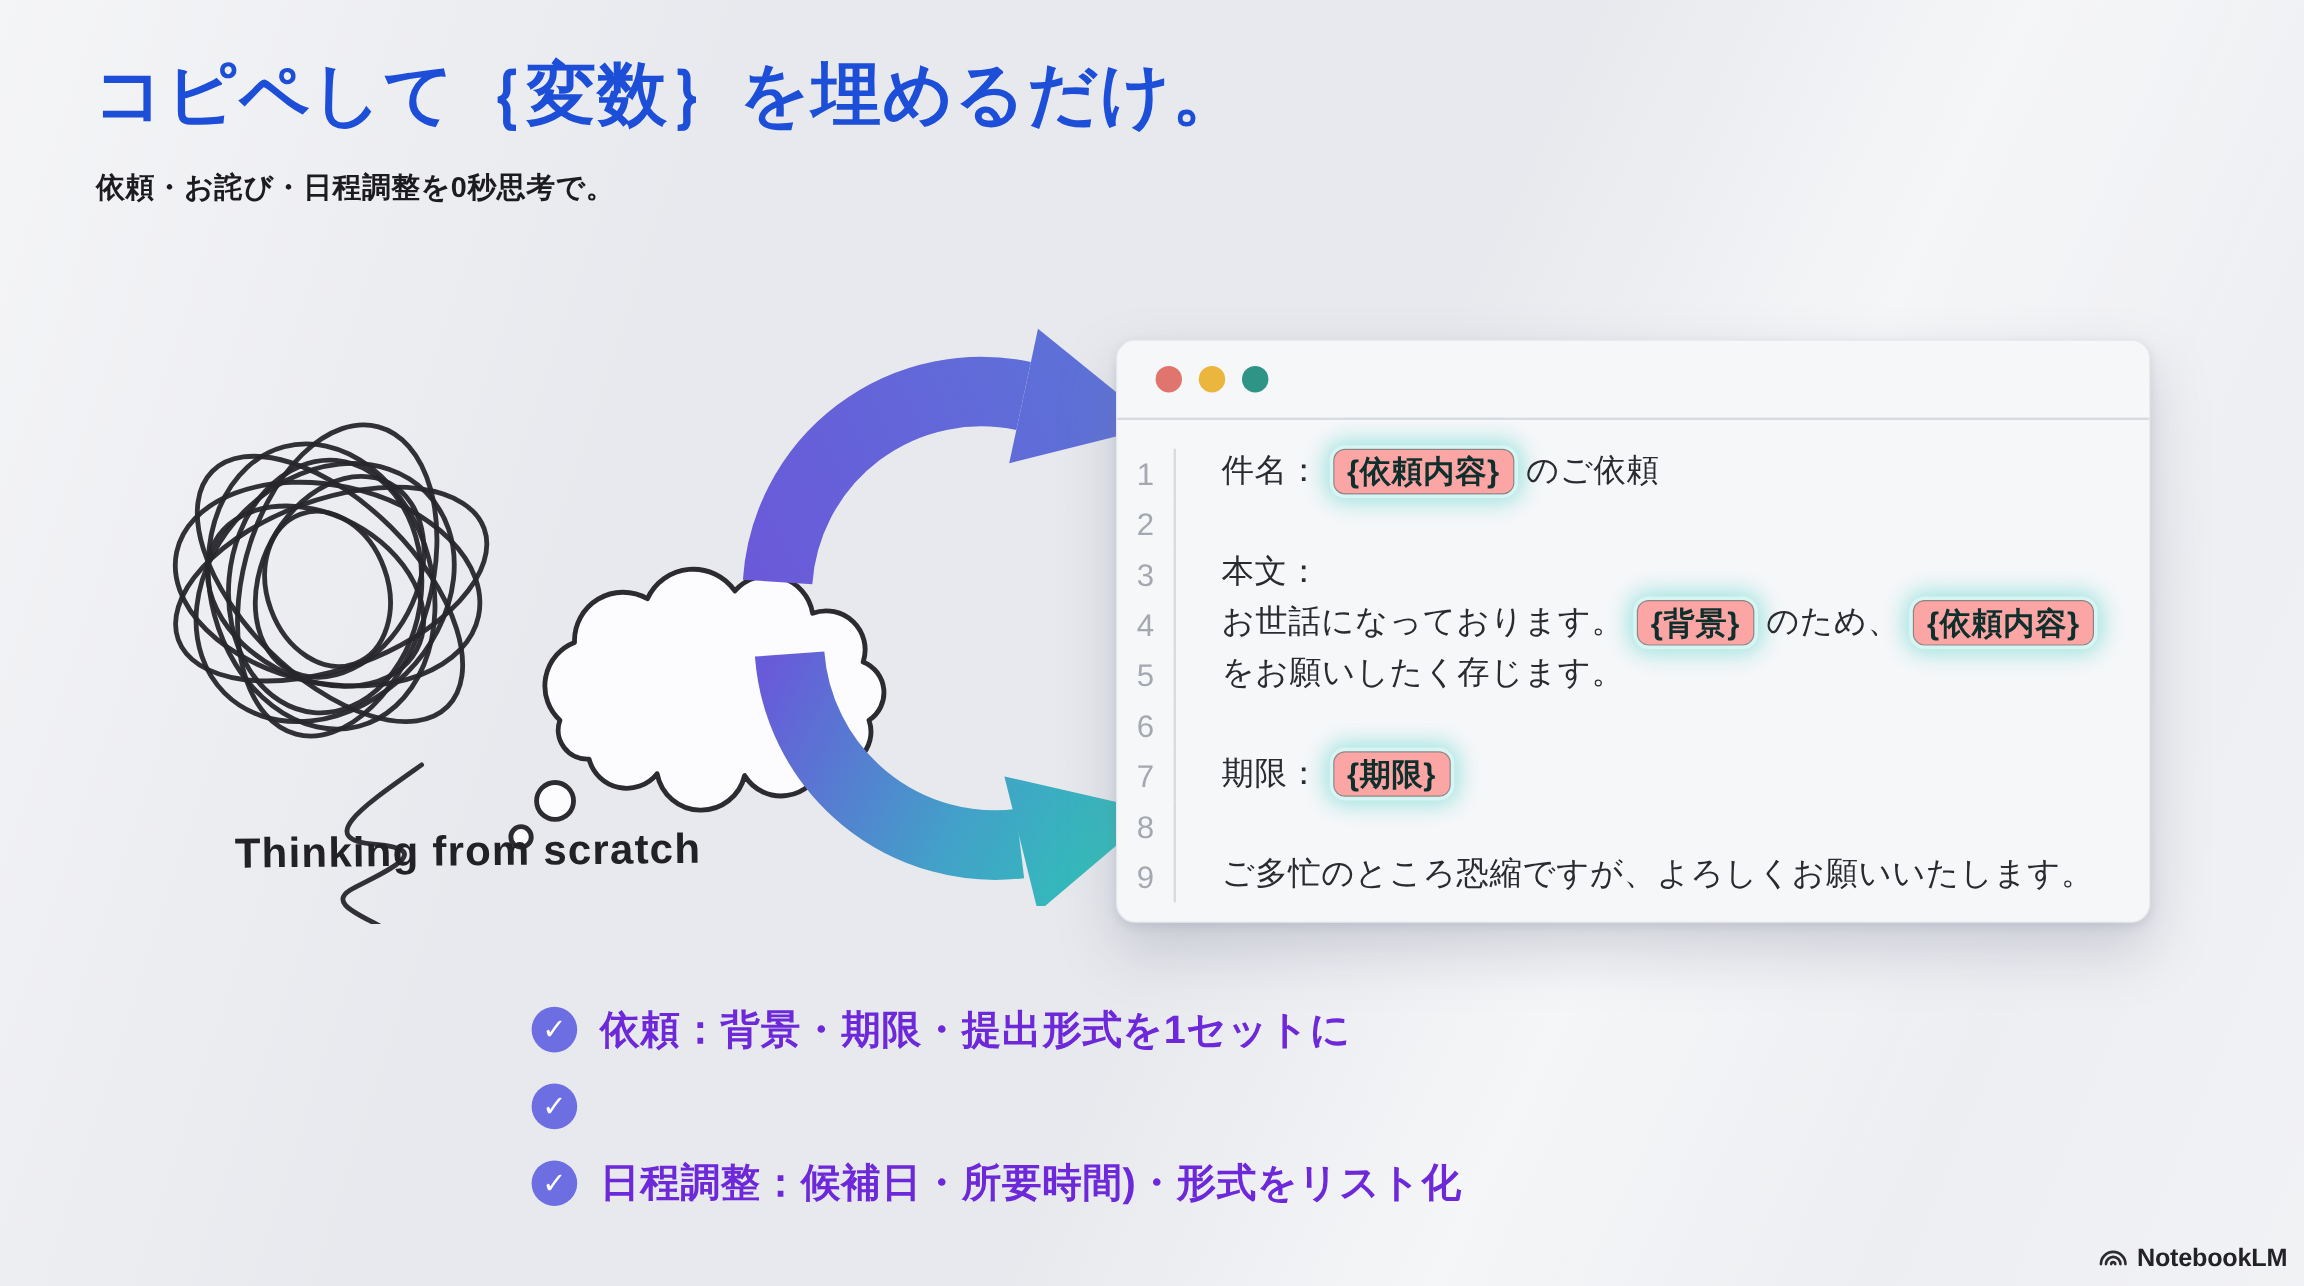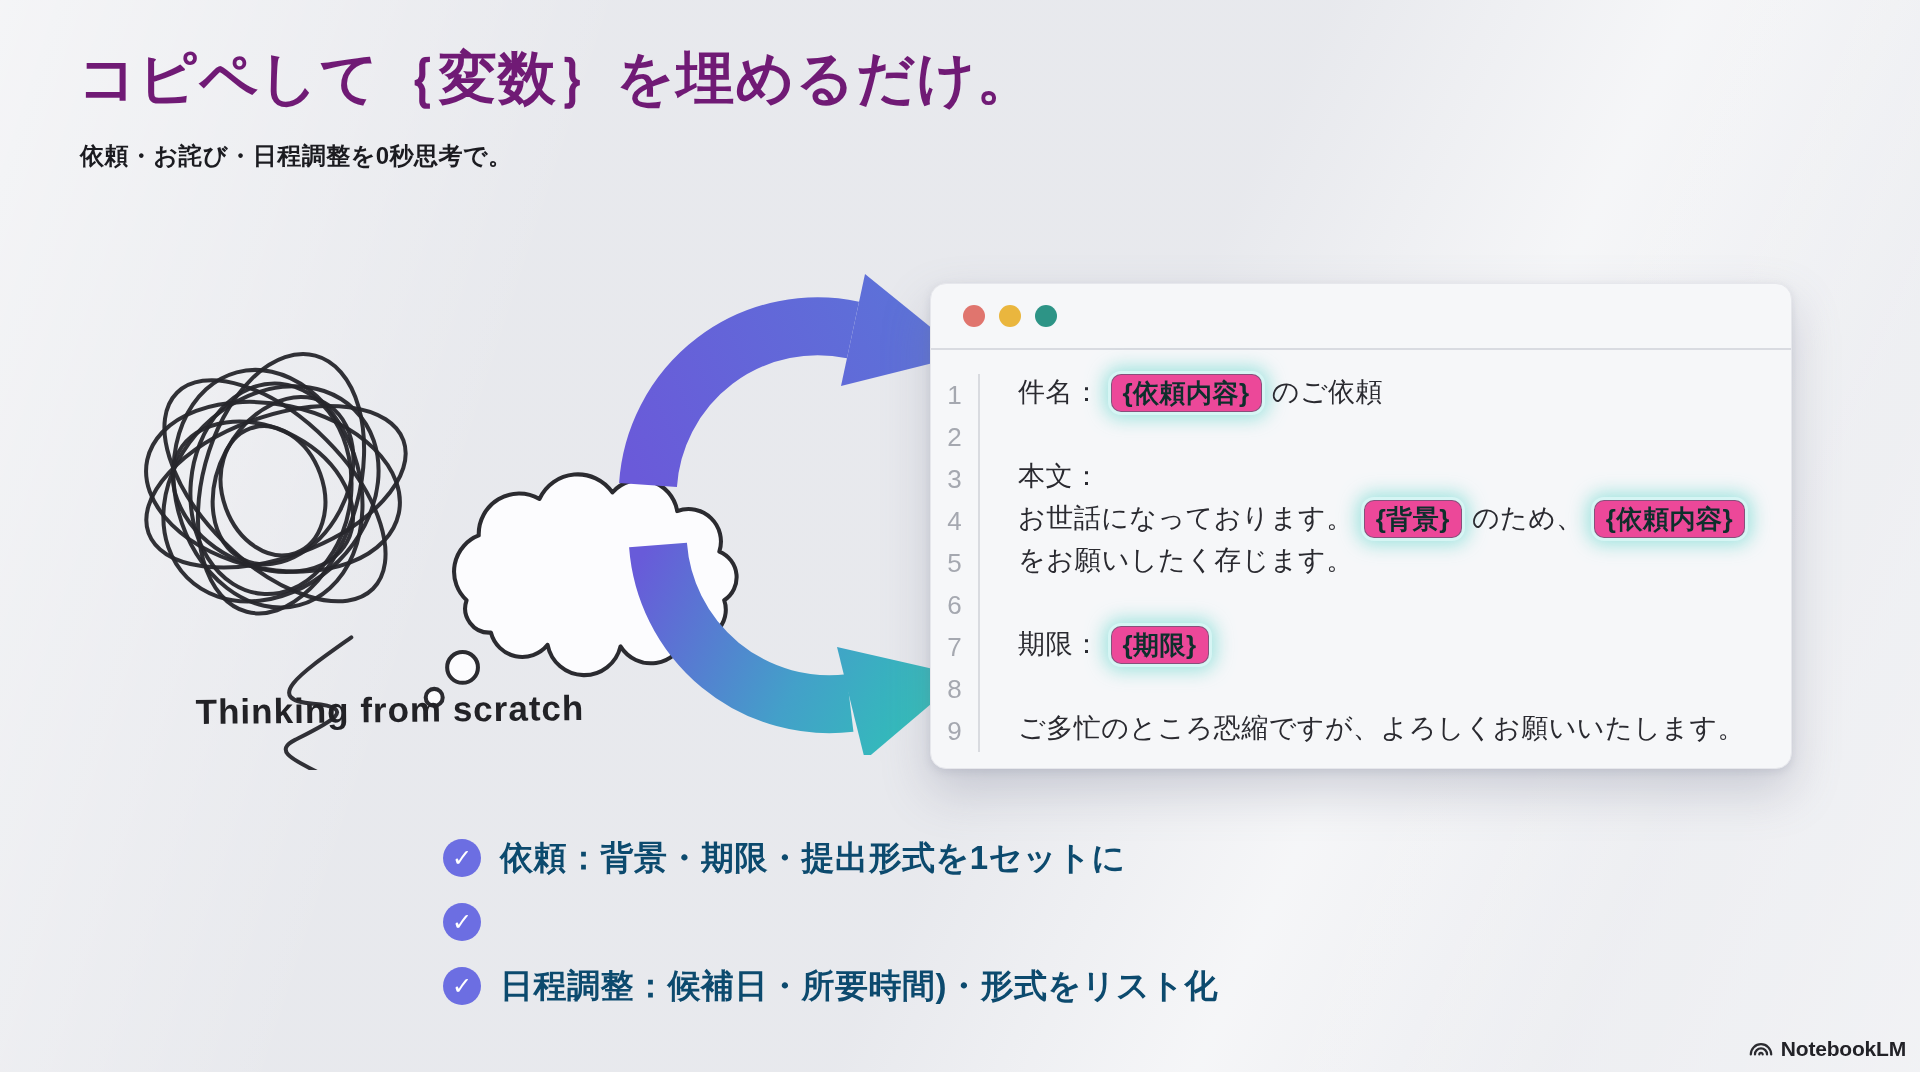--- a/index.html
+++ b/index.html
@@ -13,21 +13,21 @@
     background:
       linear-gradient(108deg, rgba(255,255,255,.55) 0%, rgba(255,255,255,0) 28%),
       linear-gradient(292deg, rgba(255,255,255,.35) 0%, rgba(255,255,255,0) 30%),
       linear-gradient(115deg, rgba(210,212,220,.25) 55%, rgba(255,255,255,.4) 70%, rgba(214,216,224,.2) 85%);
     pointer-events:none;
   }
 
   
   .title{
     position:absolute;left:78px;top:40px;
-    font-size:58px;font-weight:800;color:#701a75;letter-spacing:1px;
+    font-size:58px;font-weight:800;color:#1d4ed8;letter-spacing:1px;
   }
   .subtitle{
     position:absolute;left:80px;top:140px;
     font-size:24px;font-weight:700;color:#1b1b20;letter-spacing:.5px;
   }
 
   
   .scribble{position:absolute;left:112px;top:318px;width:332px;height:452px;}
   .cloud{position:absolute;left:418px;top:442px;width:324px;height:284px;}
   .caption{
@@ -56,37 +56,37 @@
   .code{padding:24px 18px 10px 0;}
   .ed-row{height:42px;display:flex;align-items:center;}
   .ed-num{flex:0 0 47px;text-align:center;font-size:26px;color:#a5a8b0;}
   .ed-body{
     flex:1;height:100%;display:flex;align-items:flex-start;
     padding-left:38px;border-left:2px solid #d9dbe0;
     font-size:27px;color:#2a2a30;font-weight:500;letter-spacing:.5px;white-space:nowrap;
   }
   .chip{
     display:inline-flex;align-items:center;
-    background:#ec4899;color:#0e2f2c;
+    background:#fca5a5;color:#0e2f2c;
     font-weight:700;font-size:26px;line-height:1;
     padding:5px 11px;margin:0 10px;border-radius:10px;
     border:1px solid rgba(13,92,86,.45);
     box-shadow:0 0 0 3px rgba(215,246,244,.95),0 0 18px 7px rgba(137,222,216,.8);
   }
   .chip:first-child{margin-left:0;}
 
   
   .checklist{position:absolute;left:443px;top:834px;display:flex;flex-direction:column;gap:16px;}
   .check-row{display:flex;align-items:center;gap:19px;height:48px;}
   .check-circle{
     width:38px;height:38px;border-radius:50%;background:#6c6ee2;
     display:flex;align-items:center;justify-content:center;flex:0 0 38px;
     color:#ffffff;font-size:24px;font-weight:900;
   }
-  .check-text{font-size:33px;font-weight:800;color:#0c4a6e;letter-spacing:.5px;white-space:nowrap;}
+  .check-text{font-size:33px;font-weight:800;color:#6d28d9;letter-spacing:.5px;white-space:nowrap;}
 
   
   .logo{position:absolute;right:14px;bottom:10px;display:flex;align-items:center;gap:7px;}
   .logo-text{font-size:21px;font-weight:700;color:#222227;letter-spacing:-.2px;}
 </style>
 </head>
 <body>
 
 <div class="stage">
 

